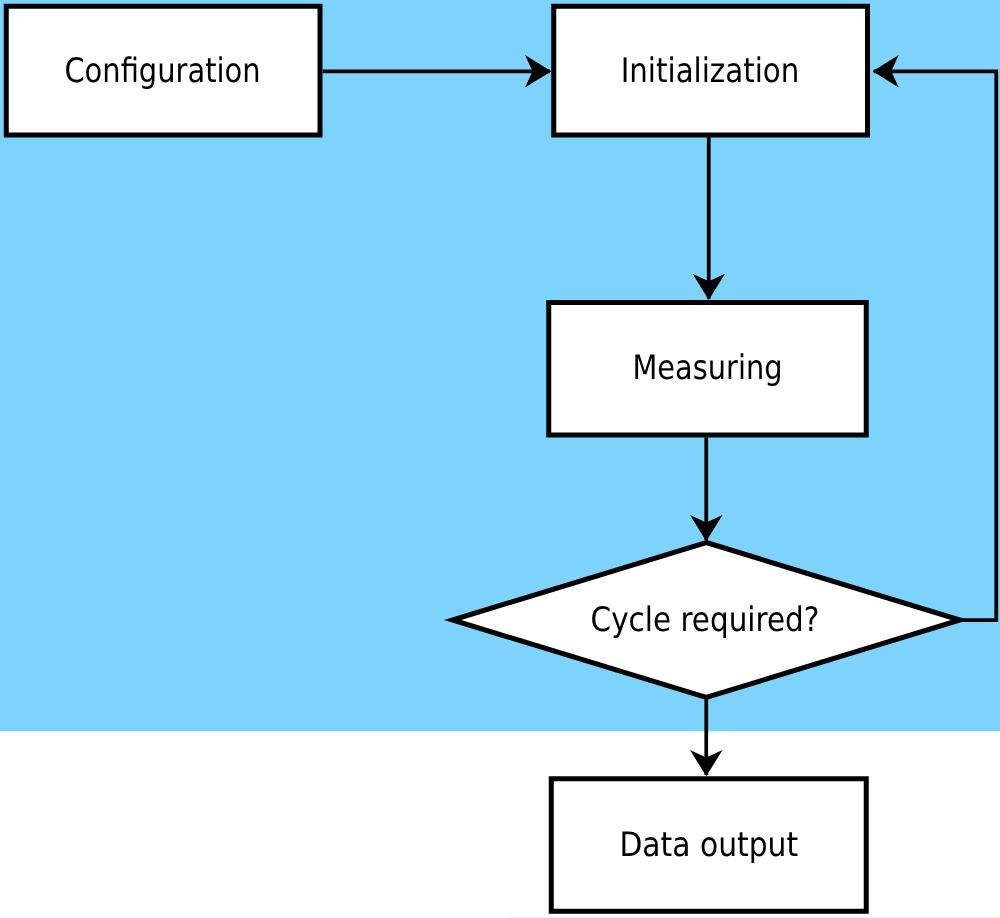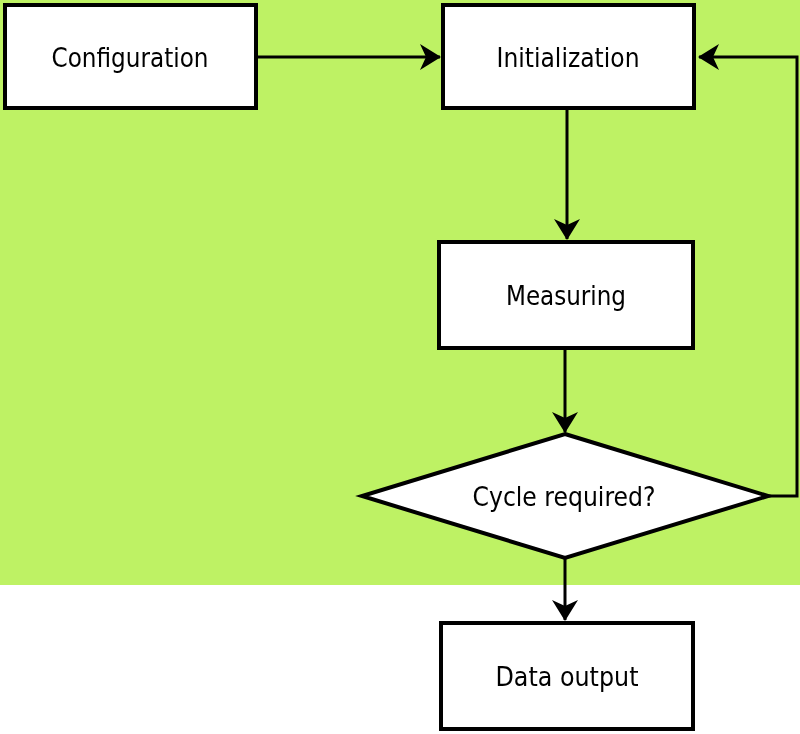--- a/index.html
+++ b/index.html
@@ -7,21 +7,21 @@
     padding: 0;
     background: #ffffff;
     width: 800px;
     height: 734px;
     overflow: hidden;
   }
   .canvas {
     position: relative;
     width: 800px;
     height: 585px;
-    background: #bef264;
+    background: #7dd3fc;
   }
   svg {
     display: block;
   }
   .node-shape {
     fill: #ffffff;
     stroke: #000000;
     stroke-width: 4px;
   }
   .edge {

